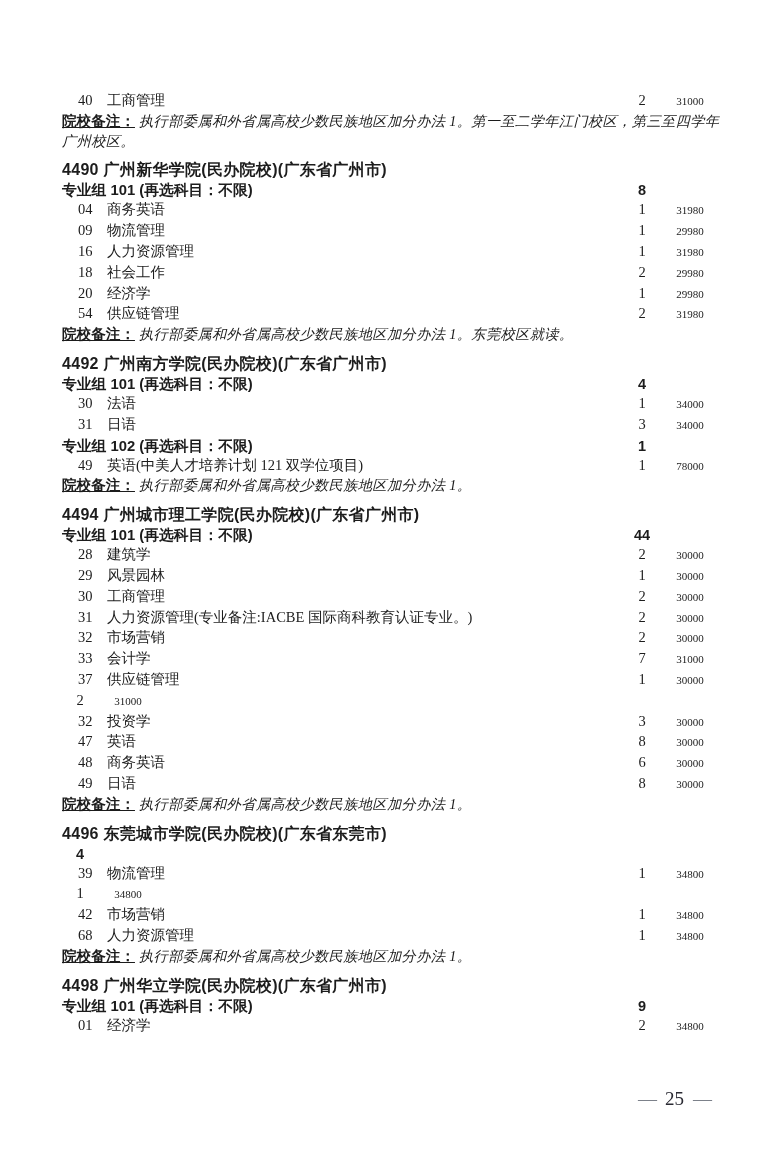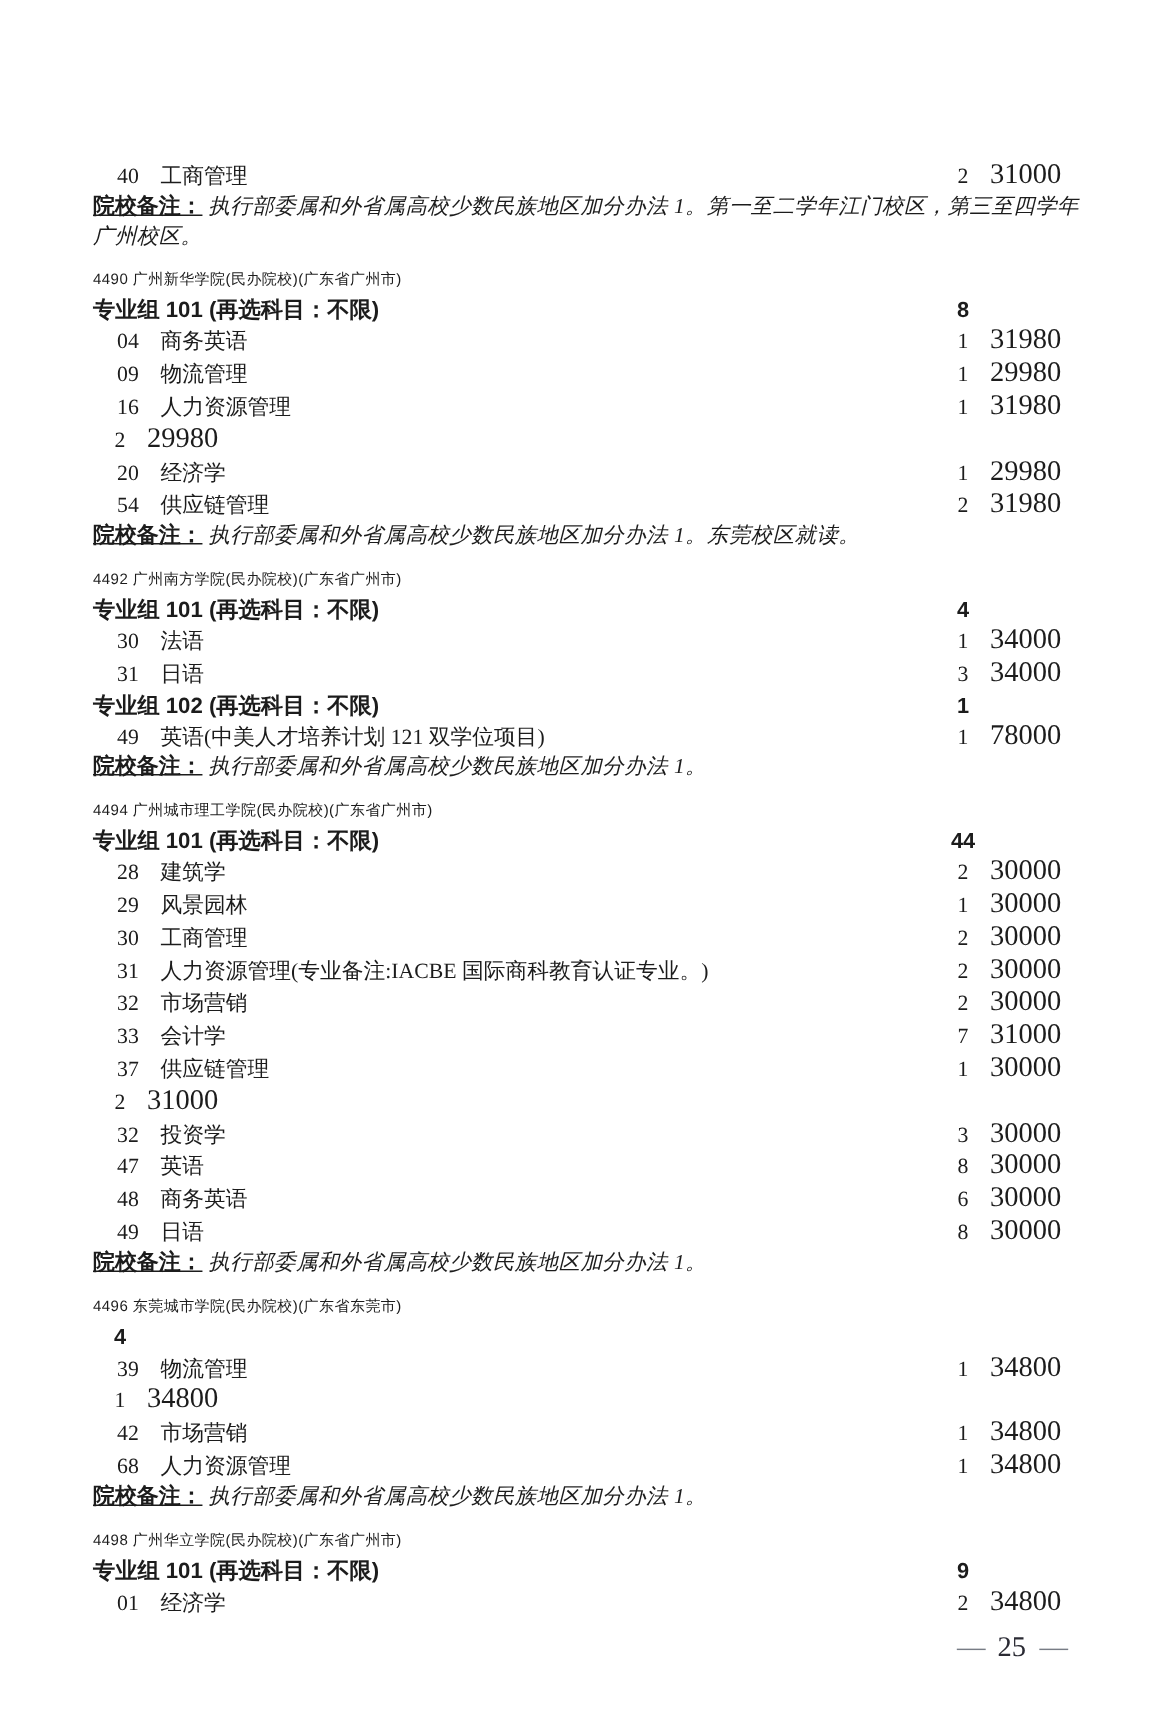--- a/index.html
+++ b/index.html
@@ -9,26 +9,26 @@
     position: relative;
     overflow: hidden;
     font-family: "Liberation Serif", "DejaVu Serif", serif;
     color: #1c1c1c;
   }
   .doc {
     position: absolute;
     top: 91px; left: 62px; right: 57px;
   }
   .section { margin-top: 9px; }
-  .section:first-child { margin-top: 16px; }
+  .section:first-child { margin-top: 0; }
 
   .school-header {
     font-family: "Liberation Sans", "DejaVu Sans", sans-serif;
-    font-weight: 400;
-    font-size: 10px;
+    font-weight: 700;
+    font-size: 16px;
     line-height: 20px;
     letter-spacing: 0.3px;
     white-space: nowrap;
   }
 
   .grow { display: flex; align-items: center; line-height: 20px; }
   .glabel {
     flex: 1;
     font-family: "Liberation Sans", "DejaVu Sans", sans-serif;
     font-weight: 700;
@@ -39,21 +39,21 @@
     font-family: "Liberation Sans", "DejaVu Sans", sans-serif;
     font-weight: 700;
   }
 
   .prow { display: flex; align-items: baseline; line-height: 19.8px; font-size: 14.5px; }
   .plabel { flex: 1; padding-left: 16px; white-space: nowrap; }
   .pcode { display: inline-block; min-width: 22px; }
   .pname { margin-left: 7px; }
 
   .quota { width: 36px; text-align: center; font-size: 14.5px; flex: none; }
-  .fee   { width: 60px; text-align: left;  font-size: 19px; flex: none; }
+  .fee   { width: 60px; text-align: center;  font-size: 11px; flex: none; }
 
   .remark { margin: 0; line-height: 19.8px; font-size: 14.2px; }
   .rlabel {
     font-family: "Liberation Sans", "DejaVu Sans", sans-serif;
     font-weight: 700;
     font-size: 14.6px;
     font-style: normal;
     margin-right: 4px;
     text-decoration: underline;
   }
@@ -97,20 +97,21 @@
         <span class="plabel"><span class="pcode">09</span><span class="pname">物流管理</span></span>
         <span class="quota">1</span>
         <span class="fee">29980</span>
       </div>
       <div class="prow">
         <span class="plabel"><span class="pcode">16</span><span class="pname">人力资源管理</span></span>
         <span class="quota">1</span>
         <span class="fee">31980</span>
       </div>
       <div class="prow">
+        <span class="plabel"><span class="pcode">18</span><span class="pname">社会工作</span></span>
         <span class="quota">2</span>
         <span class="fee">29980</span>
       </div>
       <div class="prow">
         <span class="plabel"><span class="pcode">20</span><span class="pname">经济学</span></span>
         <span class="quota">1</span>
         <span class="fee">29980</span>
       </div>
       <div class="prow">
         <span class="plabel"><span class="pcode">54</span><span class="pname">供应链管理</span></span>

